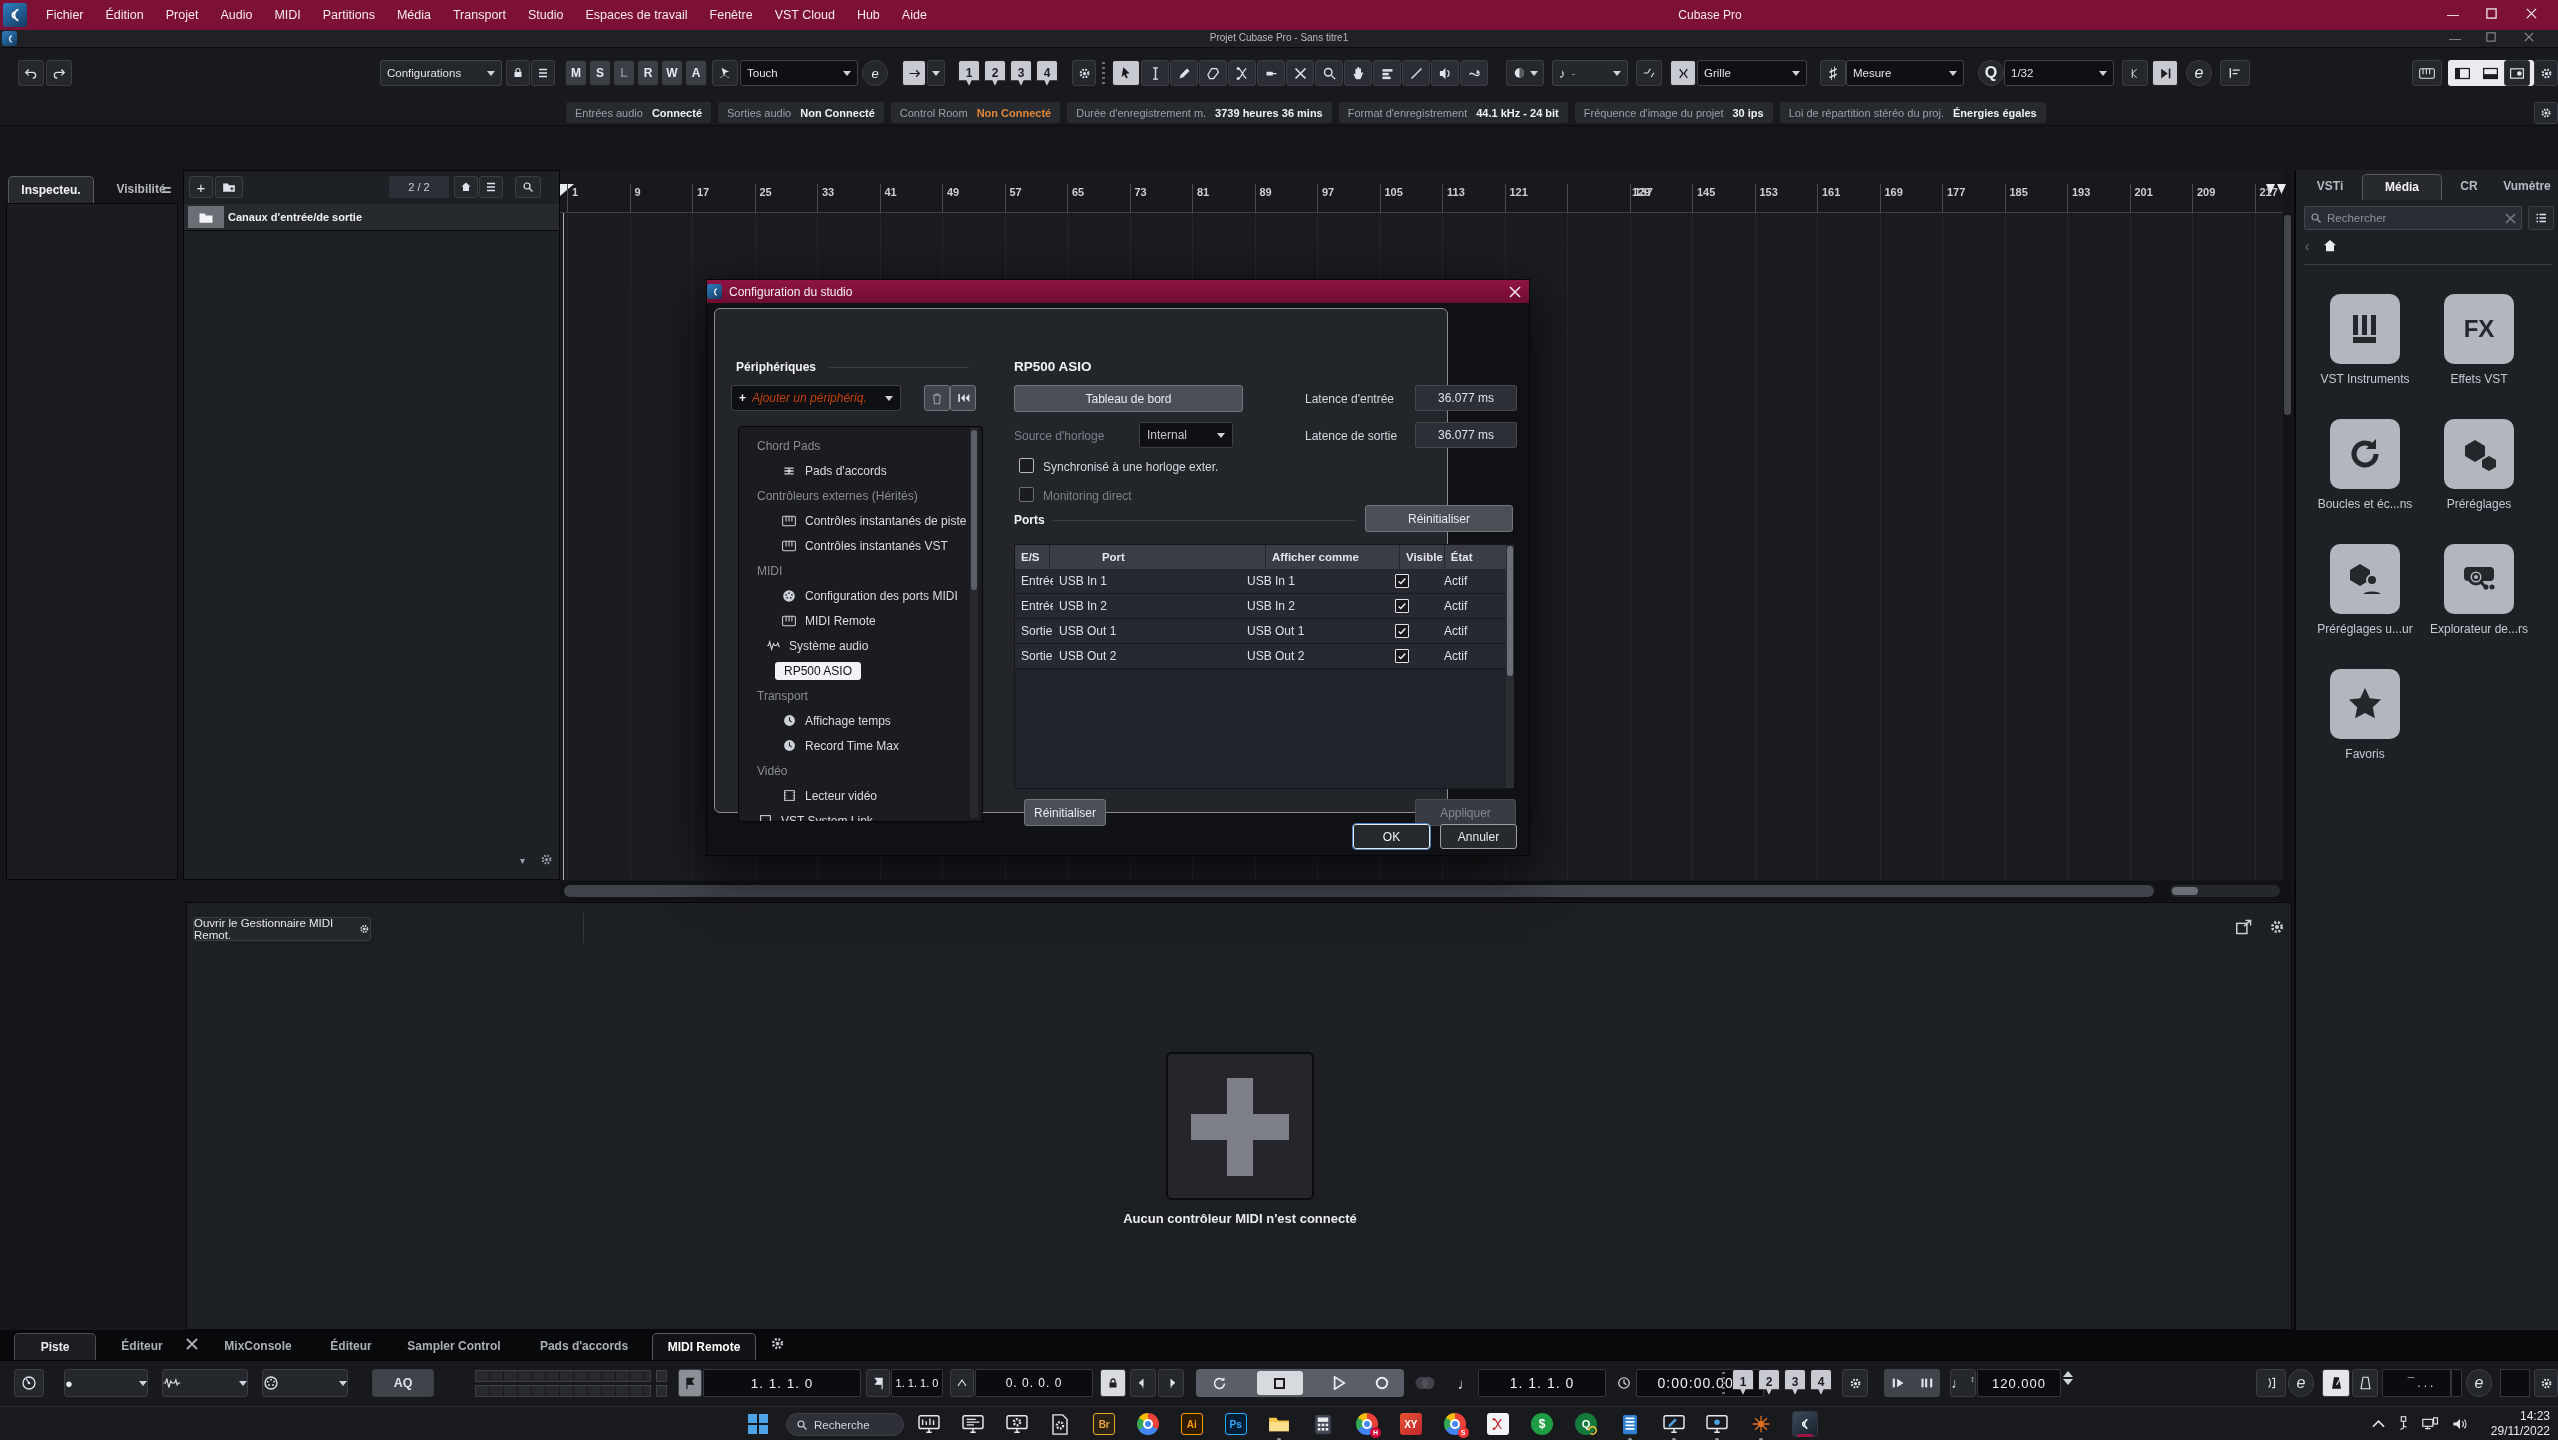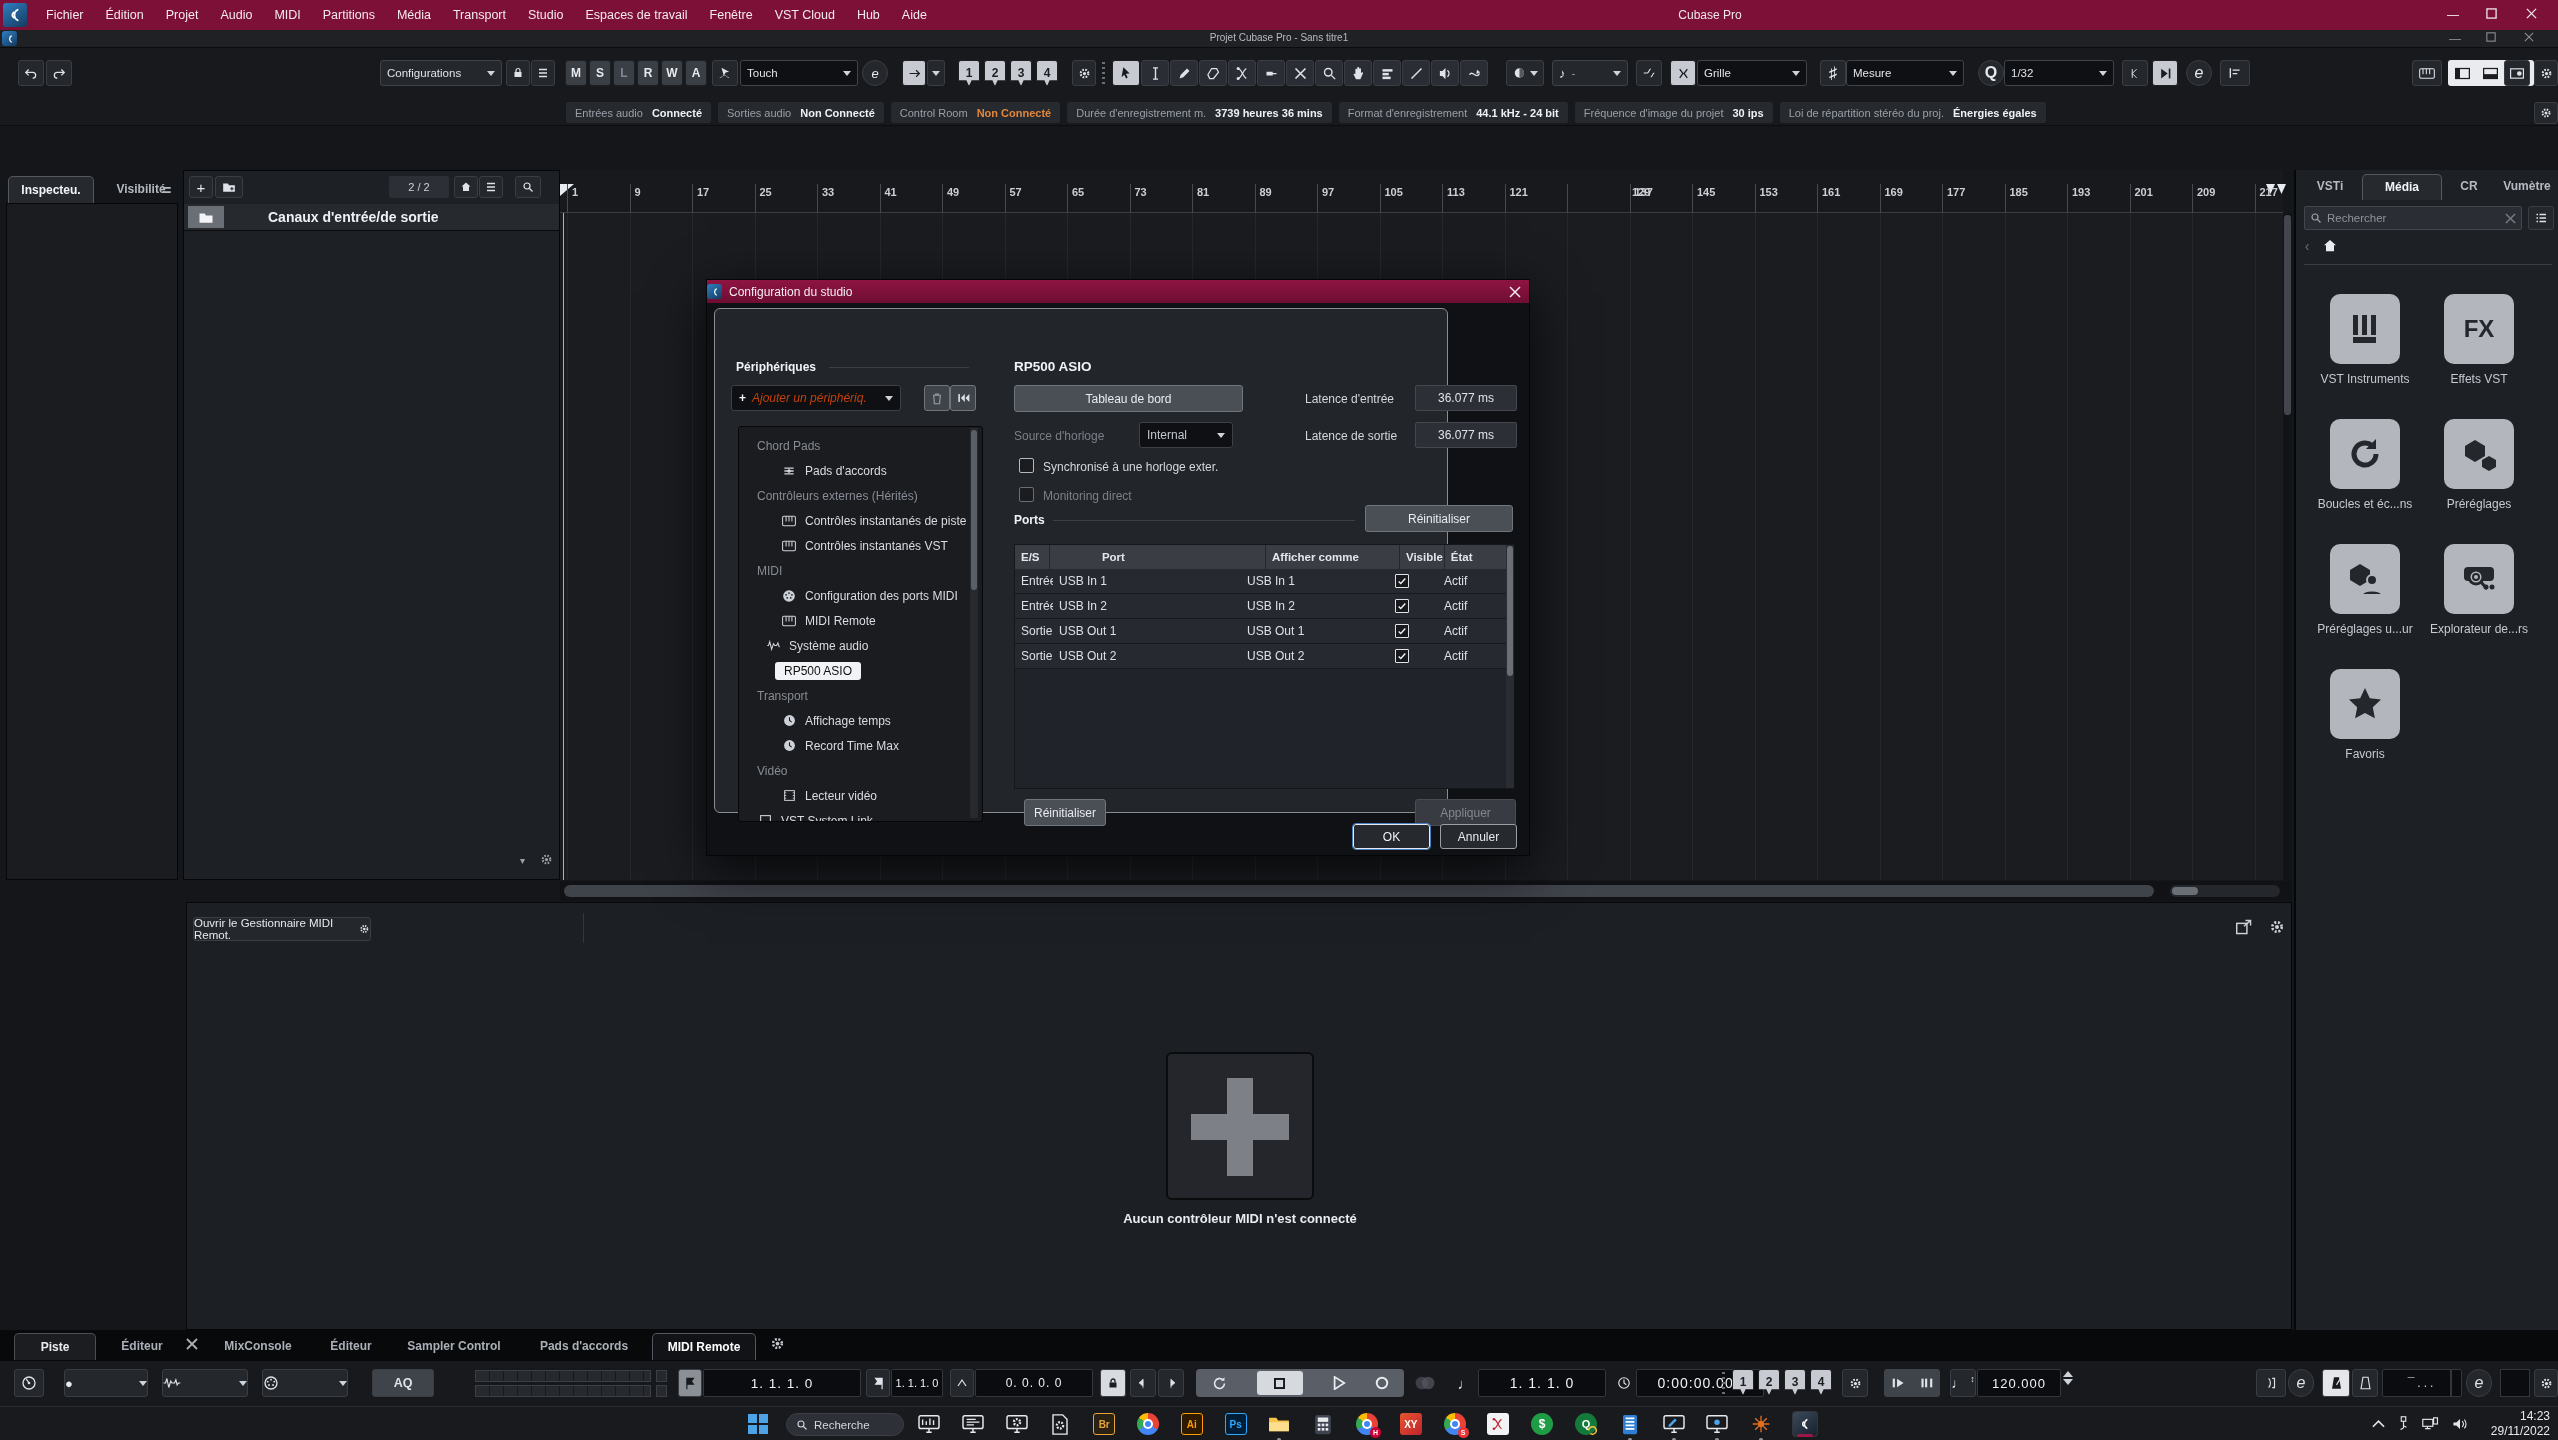--- a/index.html
+++ b/index.html
@@ -422,21 +422,21 @@
           <circle cx="10" cy="10" r="6" stroke="#dfe3e9" stroke-width="2.4" fill="none"></circle>
           <path d="M15 15l6 6" stroke="#dfe3e9" stroke-width="2.4"></path>
         </svg>
       </div>
     <div class="abs" style="left:0px;top:33px;width:375px;height:27px;background:#26292e;border-bottom:1px solid #0a0b0d;display:flex;align-items:center">
       <span class="abs" style="left:4px;top:2px;width:36px;height:22px;background:#6a6e75;display:flex;align-items:center;justify-content:center">
           <svg width="16" height="13" viewBox="0 0 24 20">
             <path d="M2 4h8l2 3h10v11H2z" fill="#f2f4f7"></path>
           </svg>
         </span>
-      <span style="margin-left:84px;font-size:14px;font-weight:bold;color:#eef1f5">Canaux d'entrée/de sortie</span>
+      <span style="margin-left:44px;font-size:11px;font-weight:bold;color:#eef1f5">Canaux d'entrée/de sortie</span>
     </div>
     <div class="abs" style="left:336px;top:684px;width:16px;height:14px;color:#9aa0a8;font-size:10px">▾</div>
     <div class="abs" style="left:356px;top:682px">
         <svg width="13" height="13" viewBox="0 0 24 24">
           <circle cx="12" cy="12" r="7" stroke="#9aa0a8" stroke-width="4" stroke-dasharray="3 2.6" fill="none"></circle>
           <circle cx="12" cy="12" r="3" fill="#9aa0a8"></circle>
         </svg>
       </div>
   </div>
 

